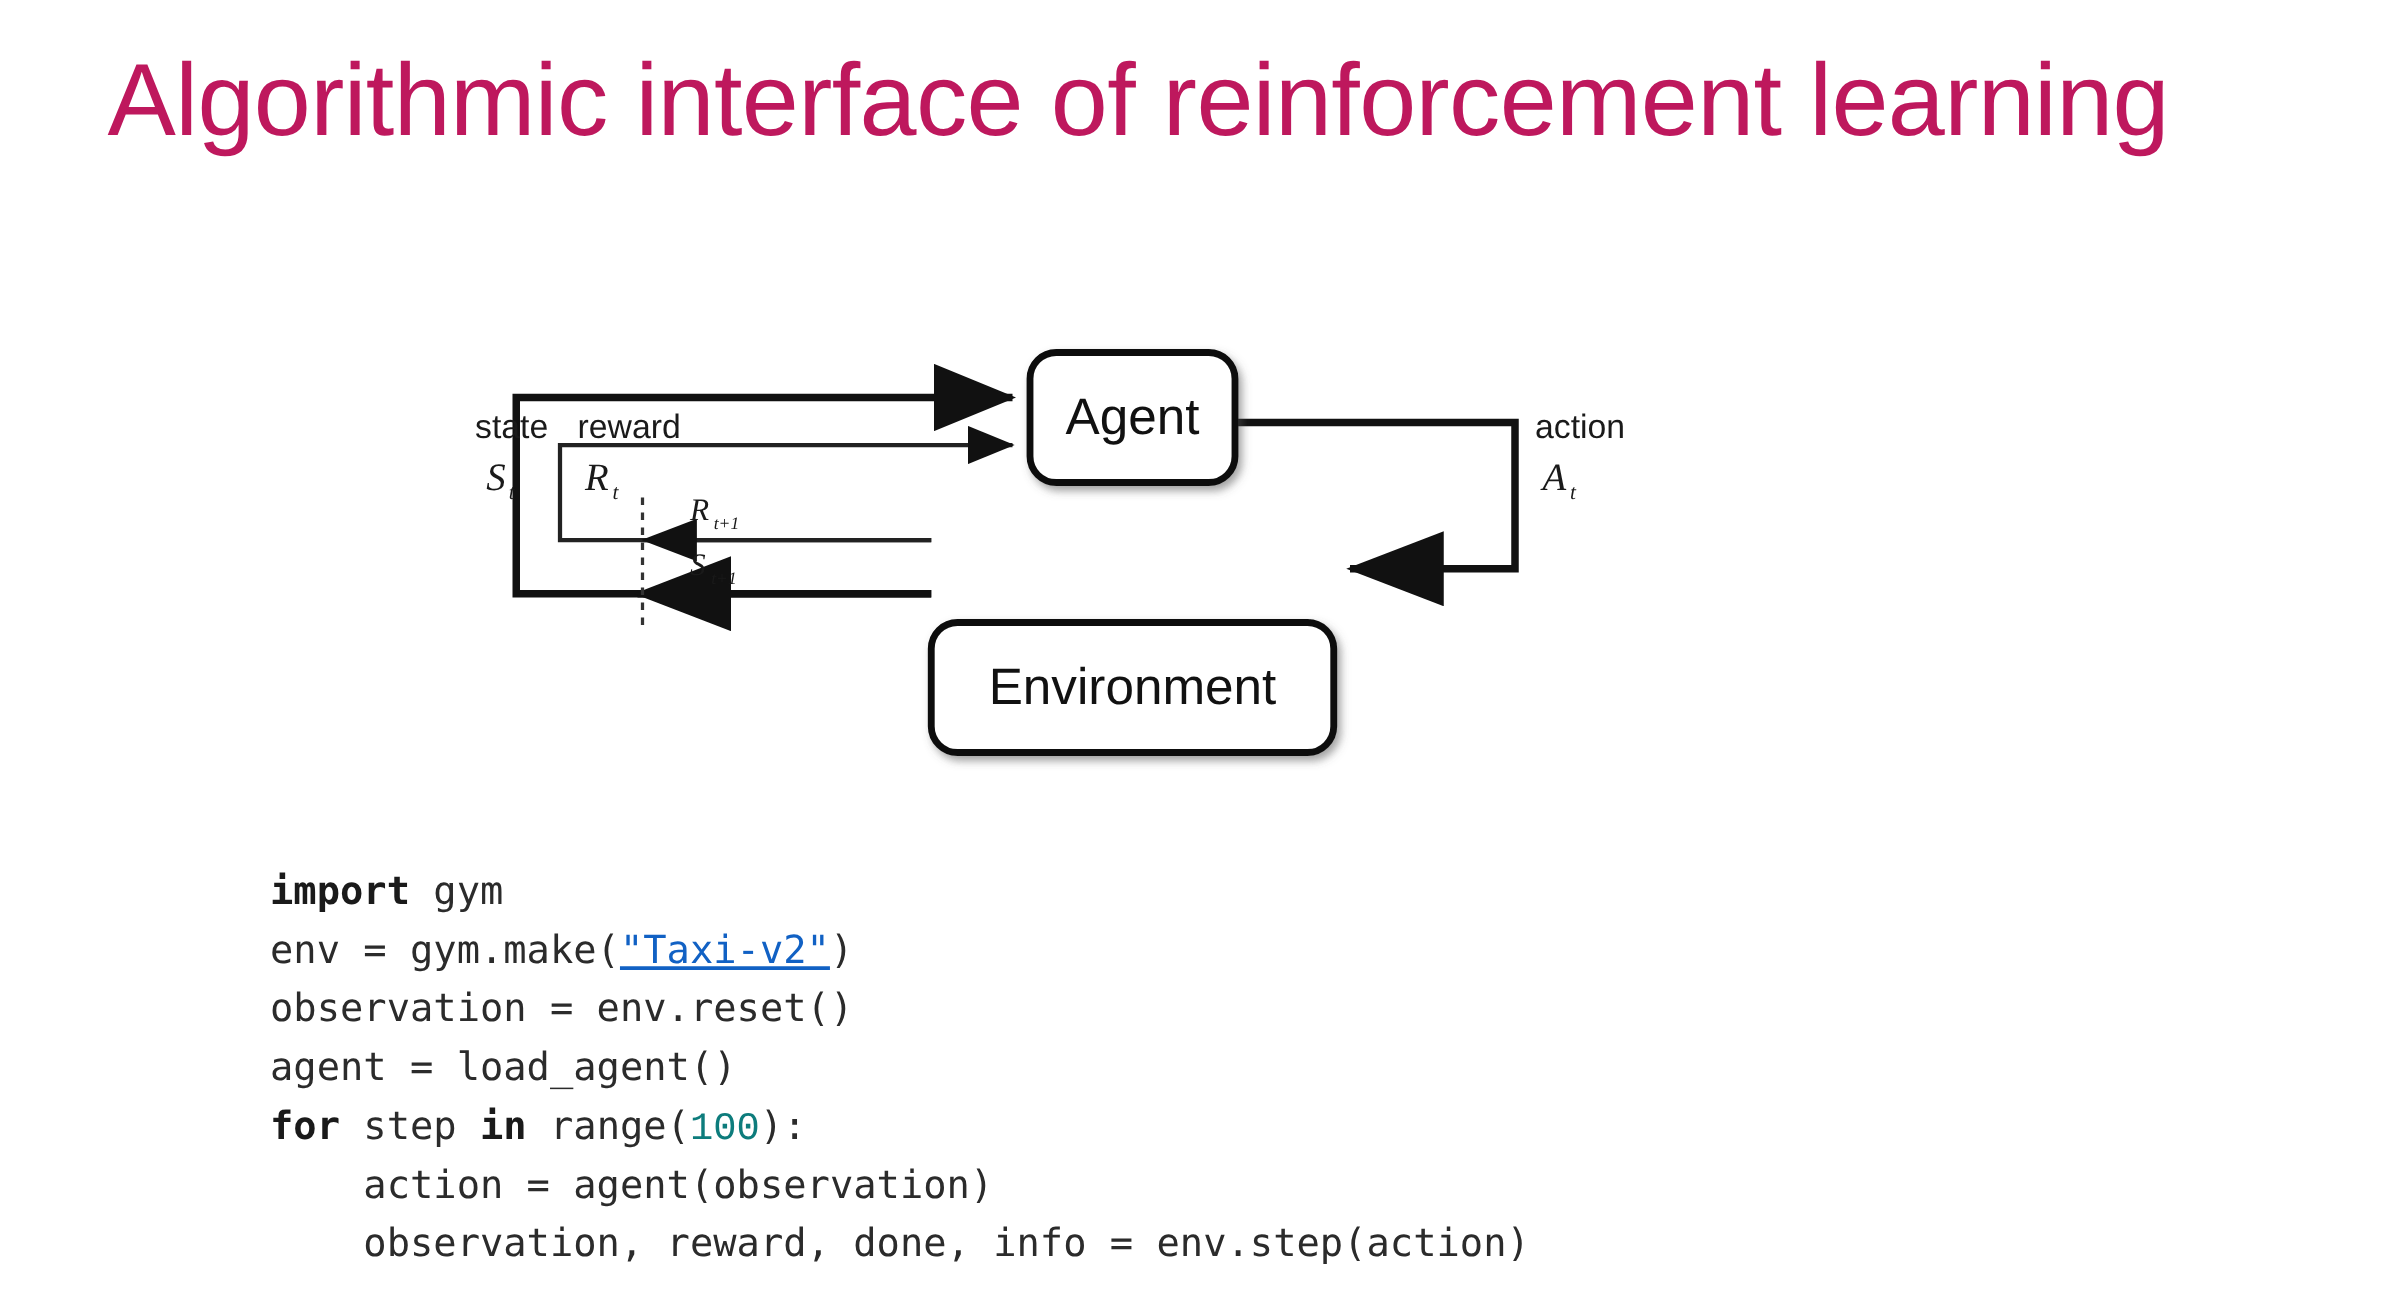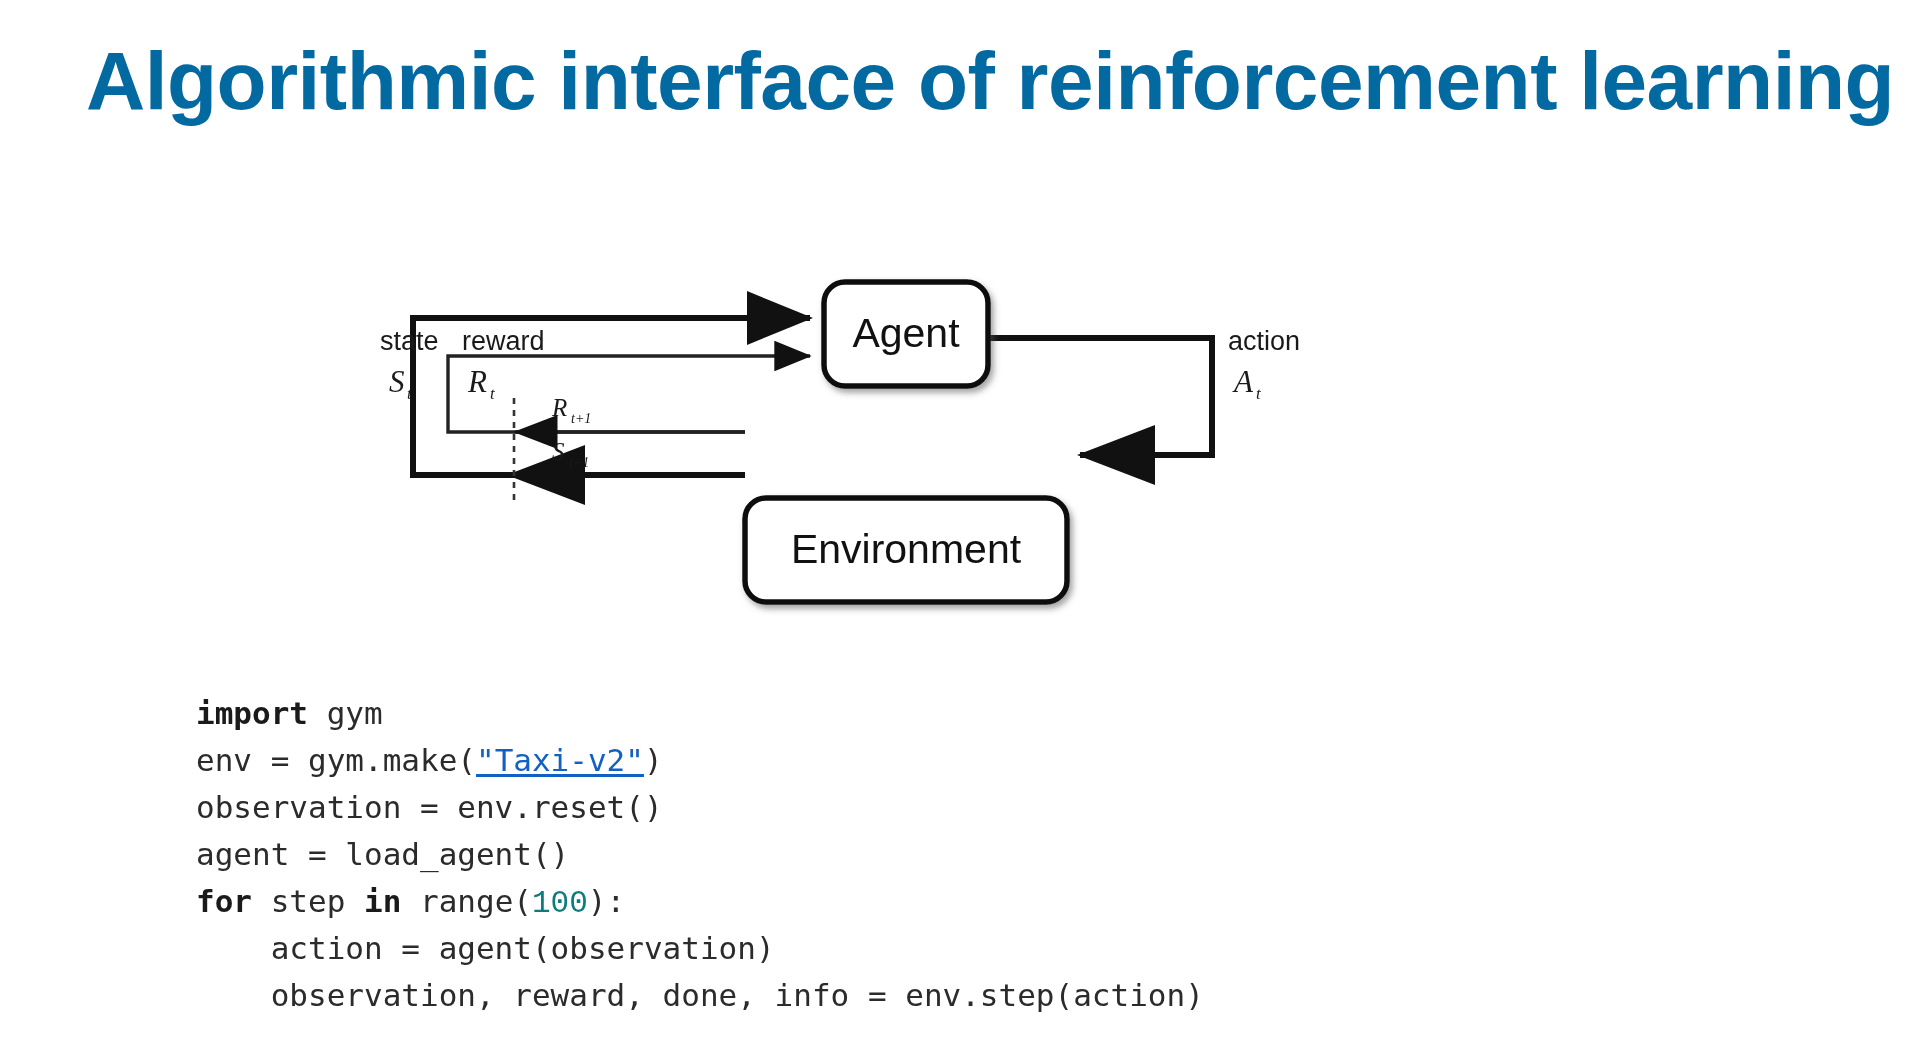--- a/index.html
+++ b/index.html
@@ -18,24 +18,24 @@
   }
 
   
   .slide-title {
     position: absolute;
     left: 86px;
     top: 38px;
     width: 1800px;
     font-family: "Liberation Sans", sans-serif;
     font-size: 82px;
-    font-weight: 700;
+    font-weight: 400;
     line-height: 1.05;
     letter-spacing: -0.5px;
-    color: #0369a1;
+    color: #be185d;
     white-space: nowrap;
   }
 
   
   .diagram {
     position: absolute;
     left: 380px;
     top: 210px;
     width: 1060px;
     height: 420px;
@@ -77,21 +77,21 @@
   .math-sub-tiny {
     font-family: "Liberation Serif", serif;
     font-style: italic;
     font-size: 14px;
     fill: #1a1a1a;
   }
 
   
   .code-block {
     position: absolute;
-    left: 196px;
+    left: 216px;
     top: 690px;
     font-family: "DejaVu Sans Mono", "Liberation Mono", monospace;
     font-size: 31px;
     line-height: 47px;
     color: #2b2b2b;
     white-space: pre;
   }
   .code-line { display: block; height: 47px; }
   .kw  { font-weight: bold; color: #1a1a1a; }
   .num { color: #0d7c7c; font-family: Liberation Mono, monospace; }

